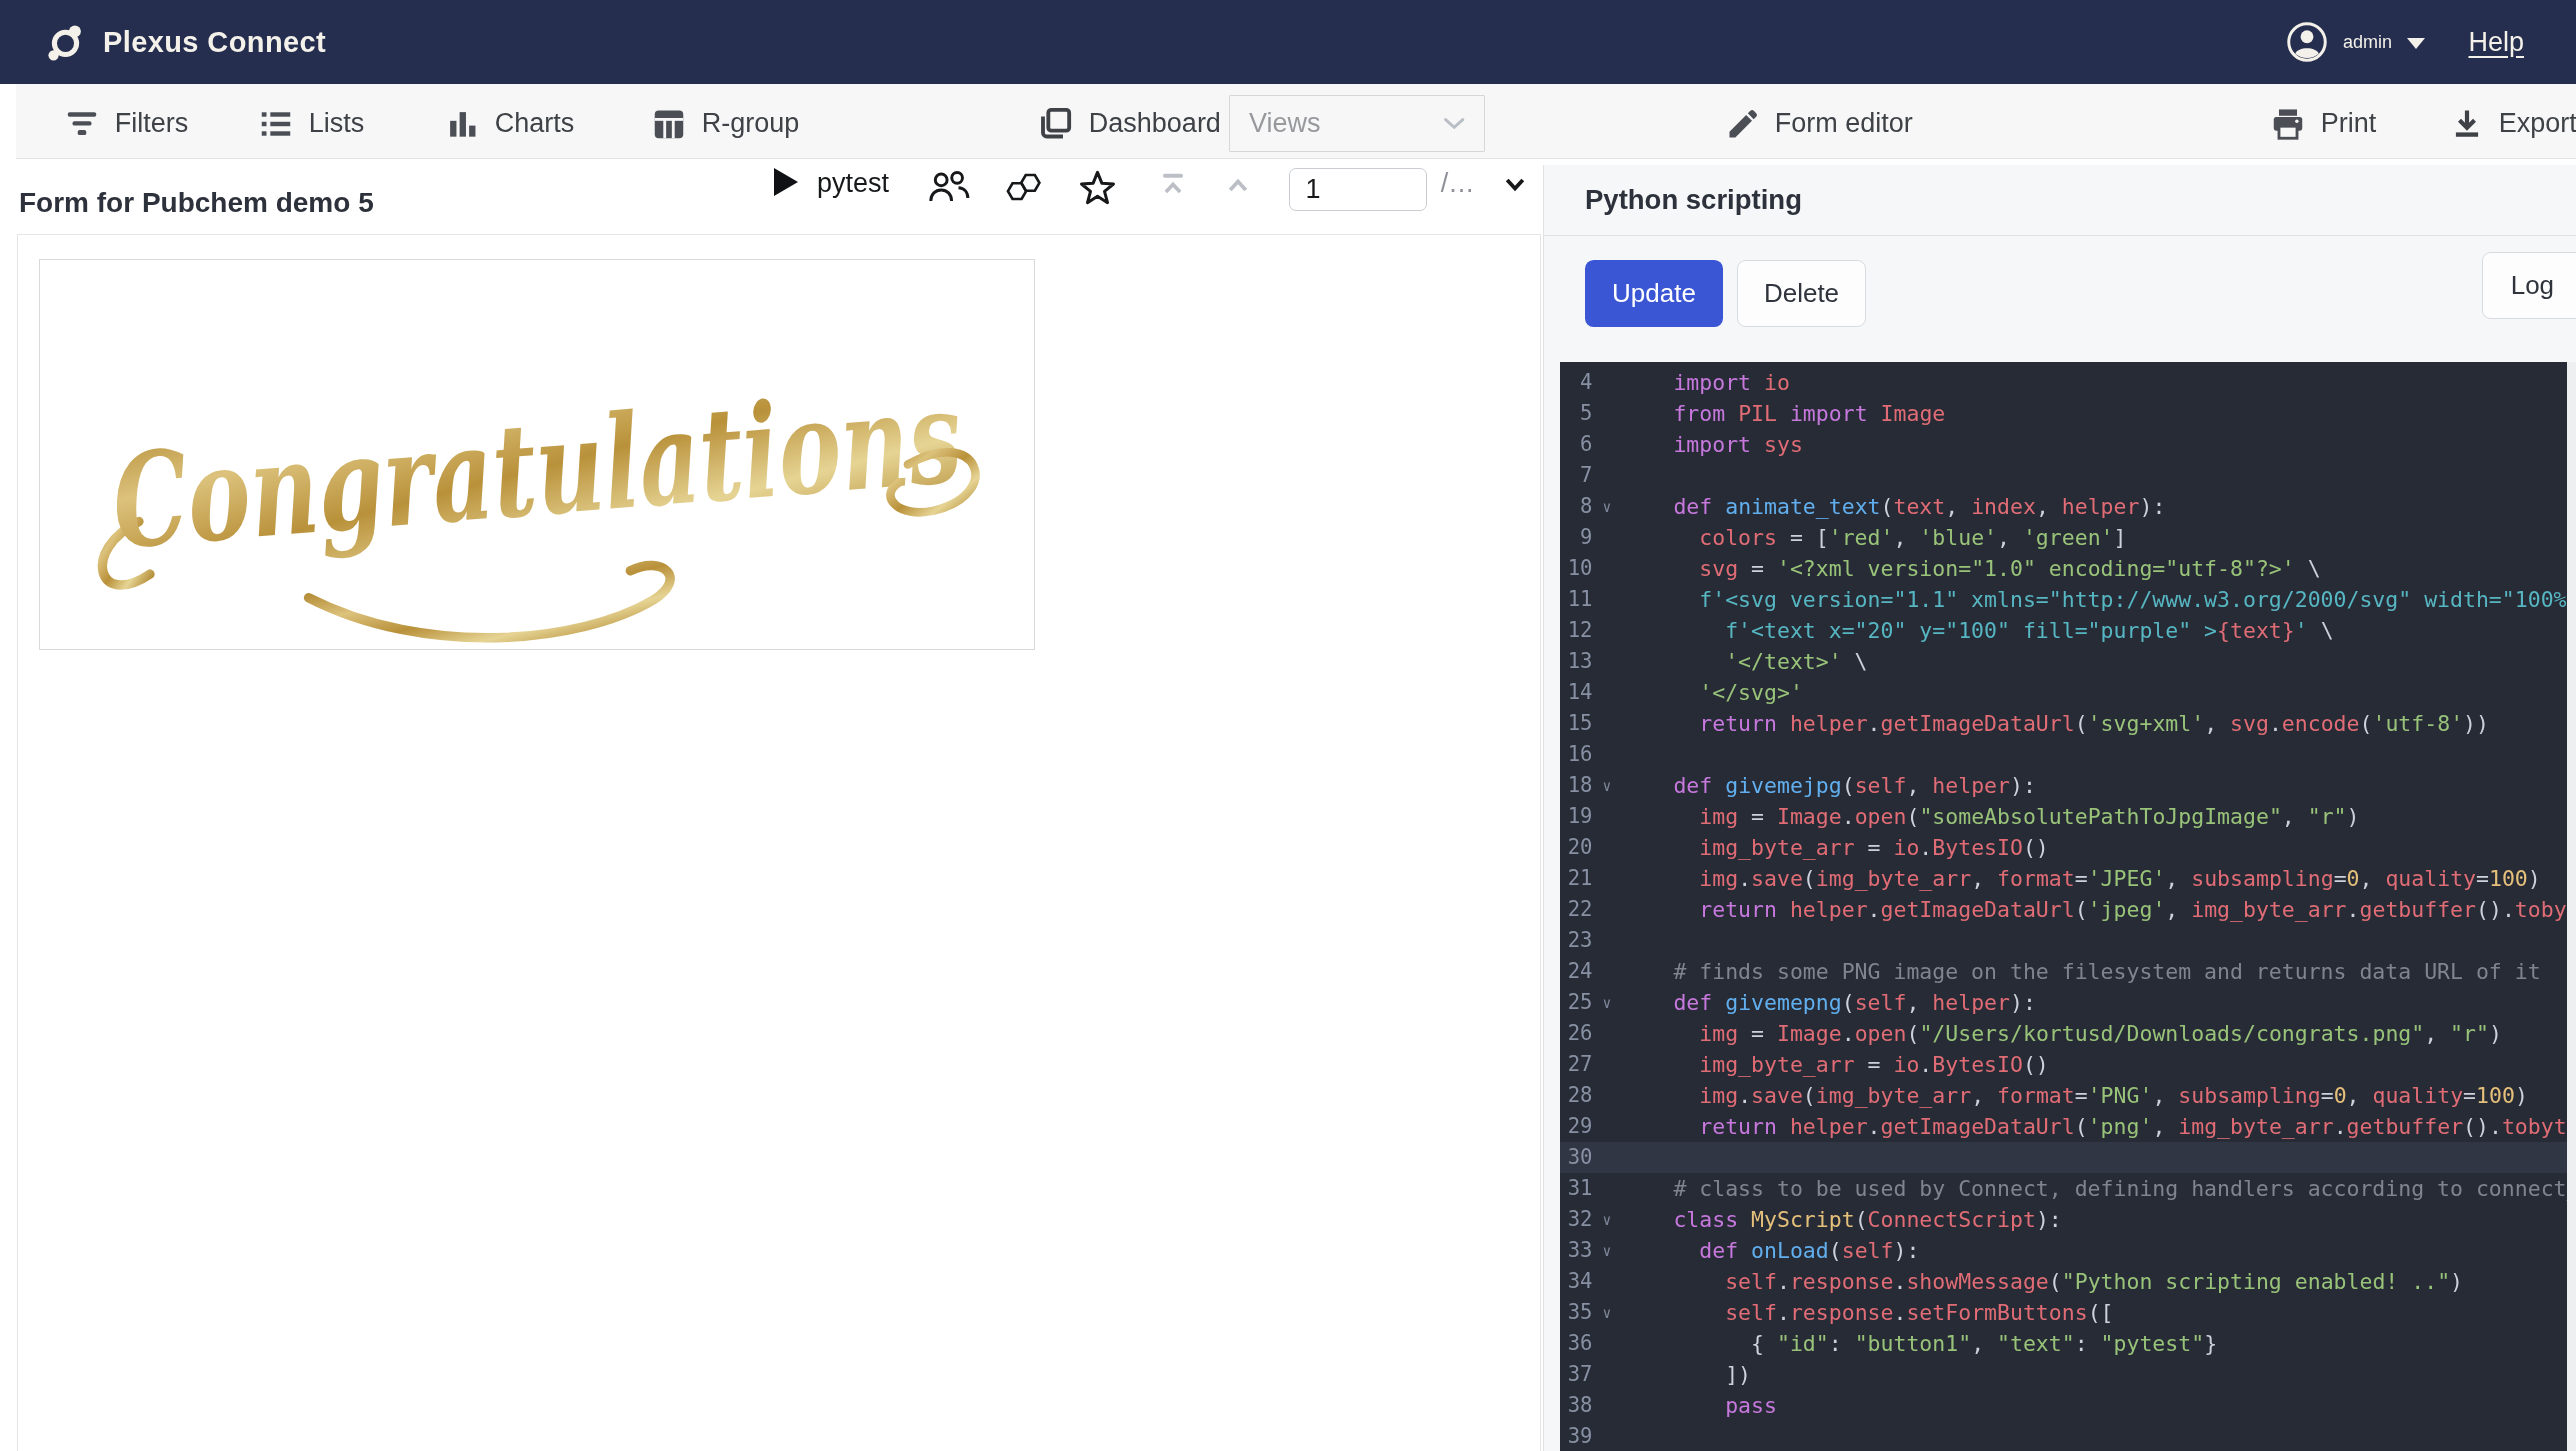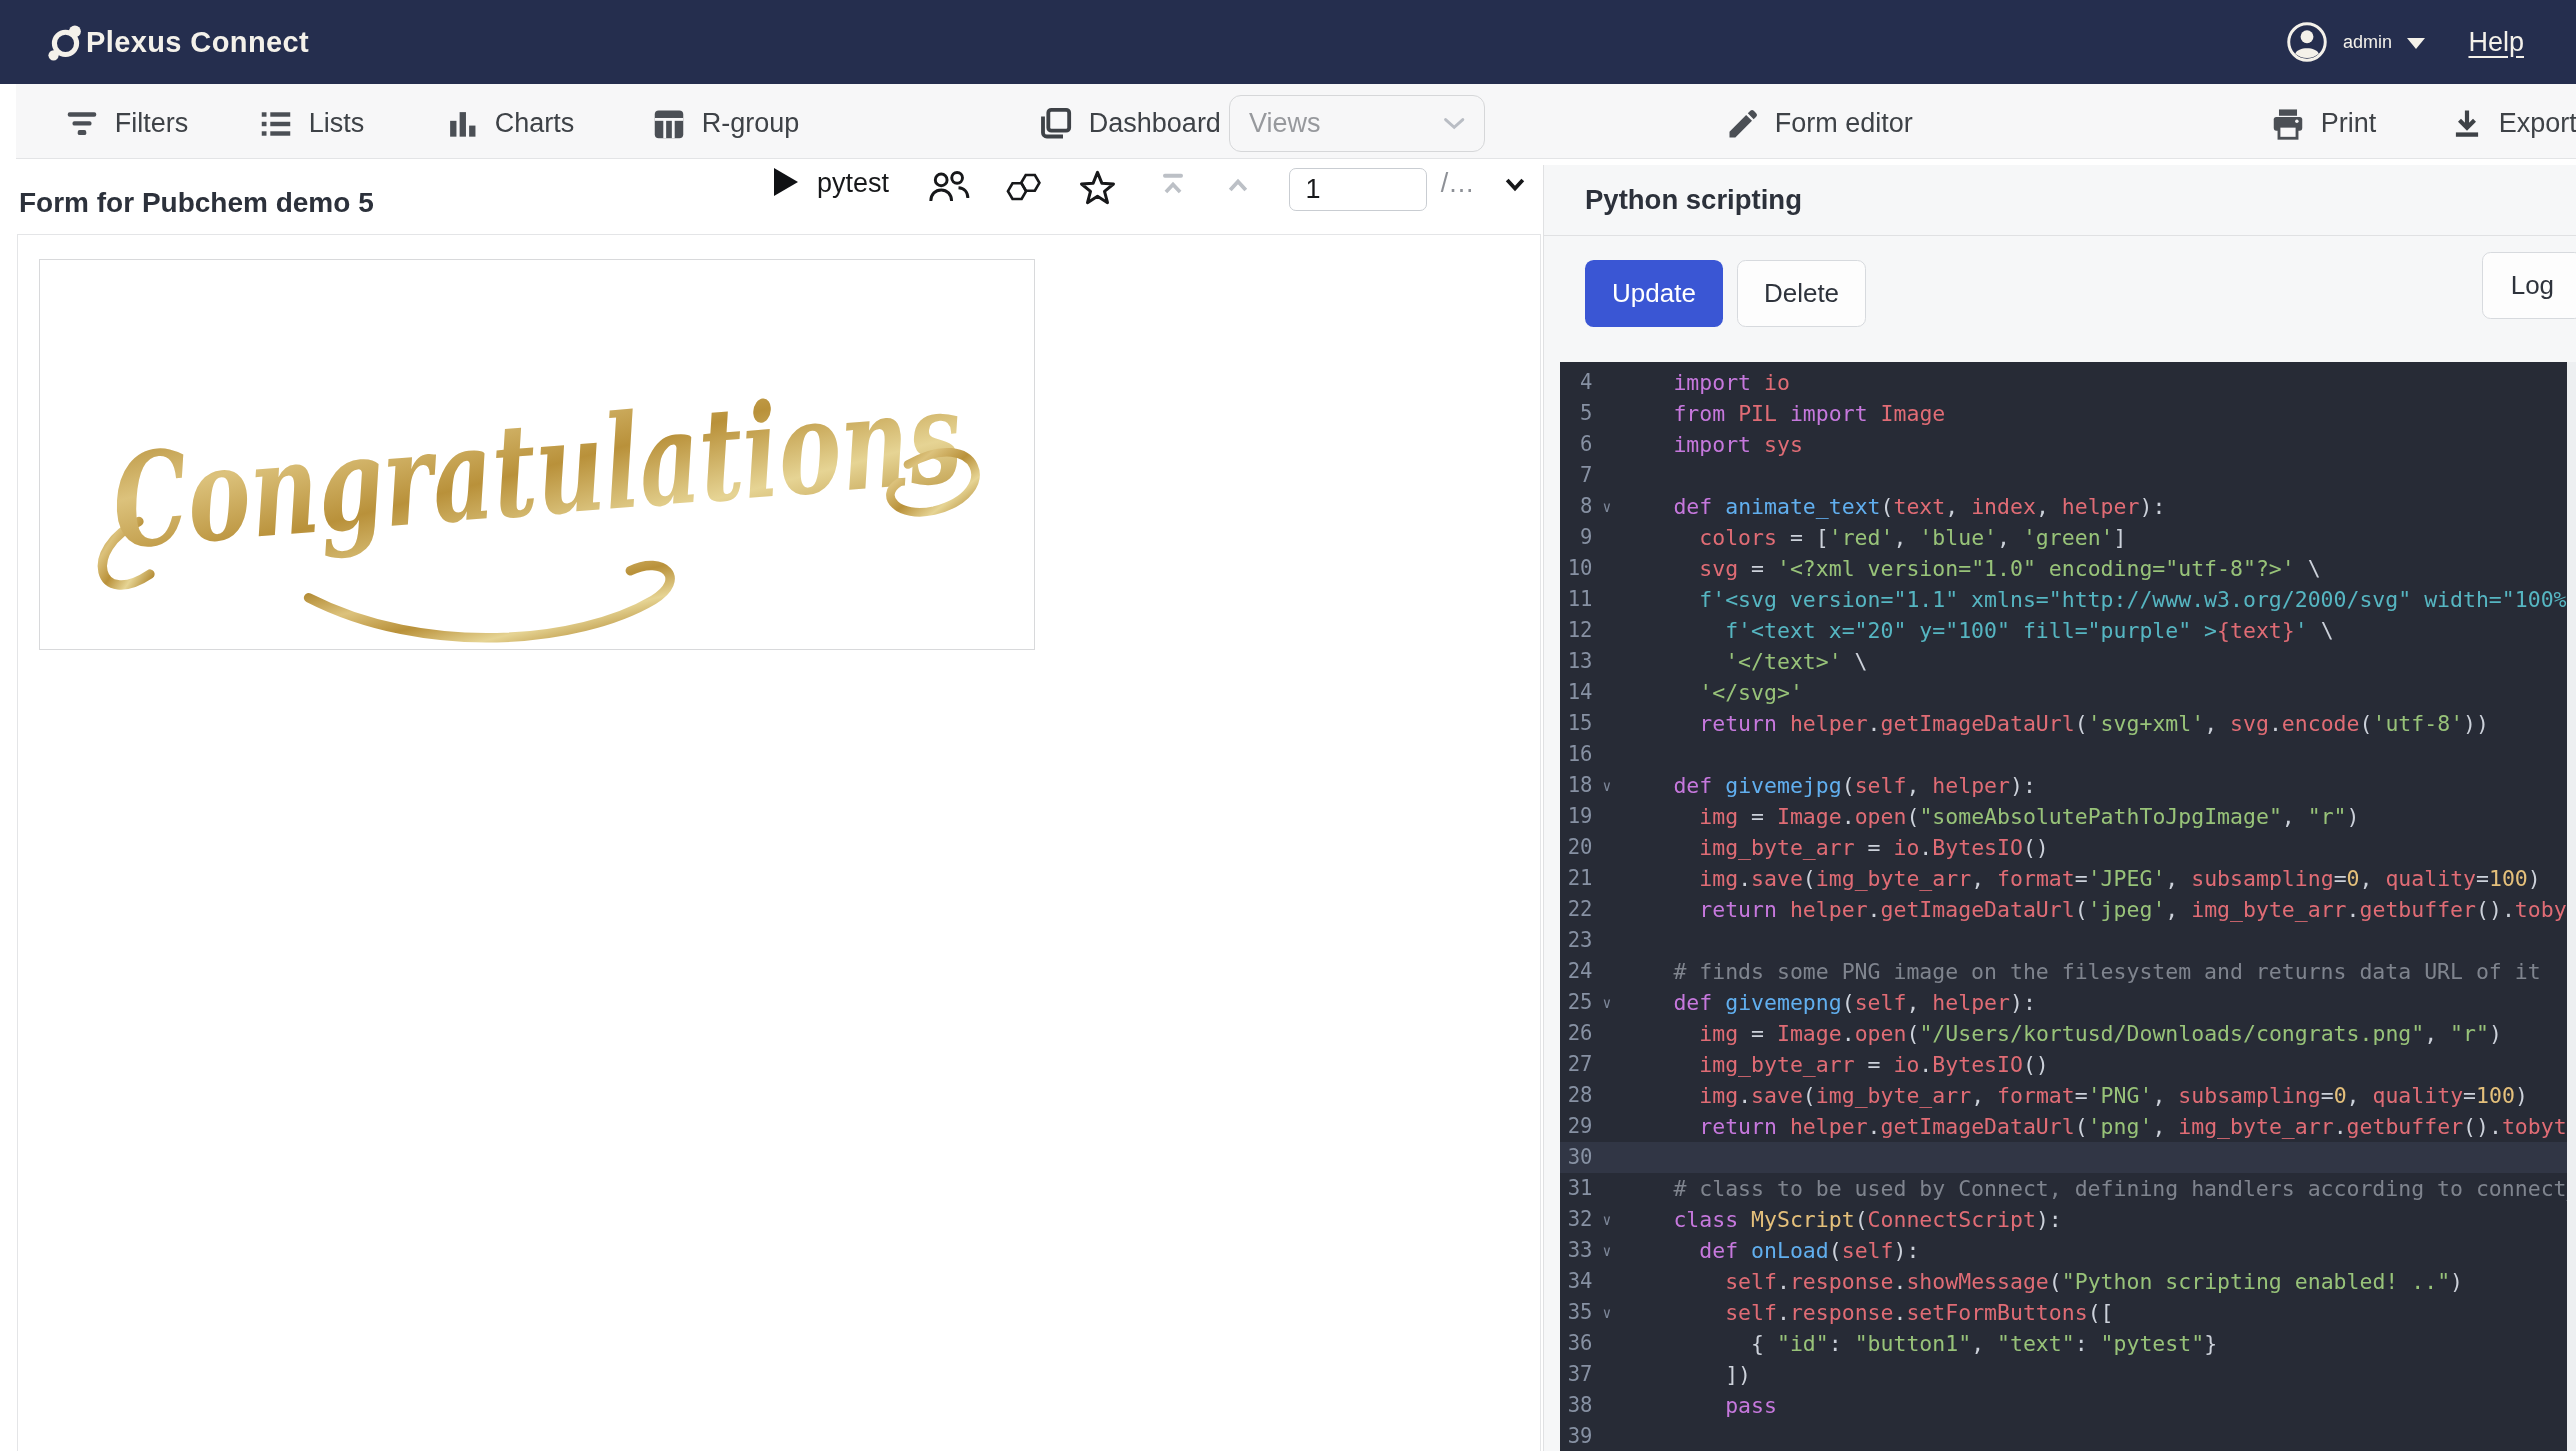--- a/index.html
+++ b/index.html
@@ -3,37 +3,37 @@
 <meta charset="utf-8">
 <style>
   * { box-sizing: border-box; }
   html,body { margin:0; padding:0; width:2576px; height:1451px; overflow:hidden;
               font-family:"Liberation Sans", sans-serif; background:#ffffff; }
   .icon svg { display:block; }
 
   
   .navbar { position:absolute; left:0; top:0; width:2576px; height:84px;
             background:#252e4e; display:flex; align-items:center; }
-  .brand-wrap { position:absolute; left:45px; top:0; height:84px; display:flex; align-items:center; }
+  .brand-wrap { position:absolute; left:45px; top:0; height:84px; display:flex; align-items:center; gap:17px; }
   .brand-title { color:#f4f1ea; font-size:29px; font-weight:600; letter-spacing:0.4px; }
   .nav-right { position:absolute; right:52px; top:0; height:84px; display:flex; align-items:center; gap:24px; }
   .user-menu { display:flex; align-items:center; gap:15.5px; cursor:pointer; }
   .user-name { color:#f4f1ea; font-size:18px; font-weight:500; }
   .caret-down { width:0; height:0; border-left:9.5px solid transparent; border-right:9.5px solid transparent;
                 border-top:11.2px solid #f4f1ea; margin-top:3.4px; }
   .help-link { color:#f4f1ea; font-size:27px; text-decoration:underline; text-underline-offset:5.2px; margin-left:19px; }
 
   
   .toolbar { position:absolute; left:16px; top:84px; width:2576px; height:75px;
              background:#f7f7f8; border-bottom:1.7px solid #e3e4e6; }
   .tb-item { position:absolute; top:0; height:79px; display:flex; align-items:center; gap:13.8px; cursor:pointer; }
   .tb-label { font-size:27px; color:#3e4247; }
   .tb-label.blue { color:#2a6ce2; }
   .views-select { position:absolute; left:1213px; top:11.2px; width:256px; height:57px; background:#f7f7f8;
-                  border:1.7px solid #d6d7d9; border-radius:12px; display:flex; align-items:center;
+                  border:1.7px solid #d6d7d9; border-radius:1px; display:flex; align-items:center;
                   padding:16px 19px; cursor:pointer; }
   .views-text { font-size:27px; color:#97999d; flex:1; }
 
   
   .header-row { position:absolute; left:0; top:168px; width:2576px; height:71px; background:#ffffff;
                 border-bottom:1.7px solid #e5e6e8; }
   .form-title { position:absolute; left:19px; top:0; height:69px; display:flex; align-items:center;
                 font-size:28px; font-weight:700; color:#2c313b; }
   .form-controls { position:absolute; left:774px; top:0; height:69px; display:flex; align-items:flex-start; }
   .play-btn { width:0; height:0; border-left:24px solid #101114; border-top:14.6px solid transparent;

